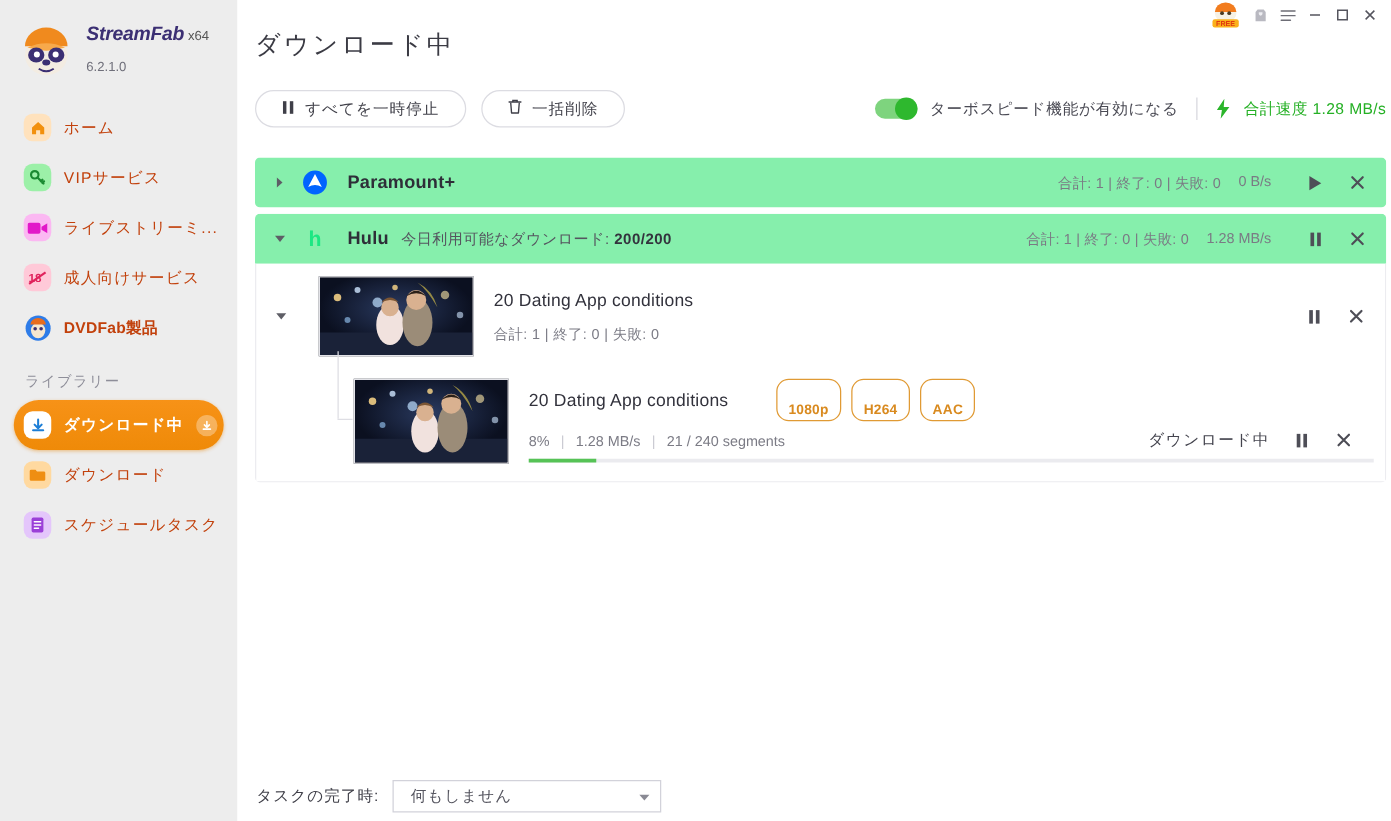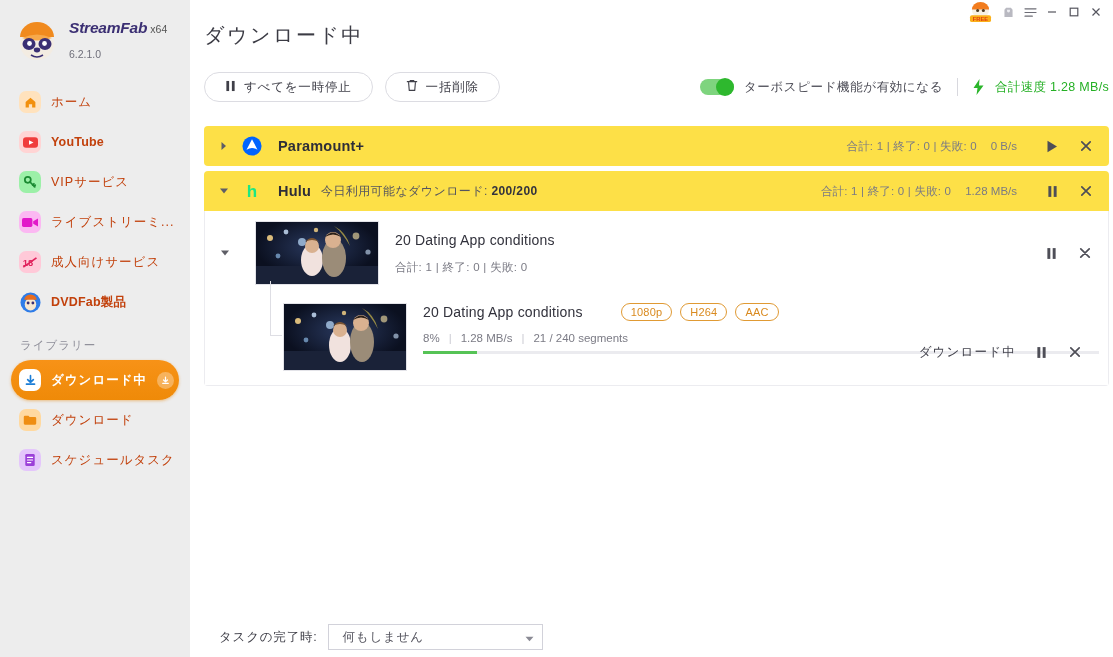--- a/index.html
+++ b/index.html
@@ -98,21 +98,21 @@
   }
   .turbo-label { font-size: 12.5px; color: #4a4a54; letter-spacing: .6px; white-space: nowrap; }
   .divider-v { width: 1px; height: 18px; background: #d8d8de; margin: 0 4px; }
   .speed-total { font-size: 12.5px; color: #25b025; white-space: nowrap; letter-spacing: .3px; }
 
   
   .list { position: absolute; left: 14px; right: 4px; top: 126px; }
 
   .card { border-radius: 4px; overflow: hidden; margin-bottom: 5px; background: #fff; }
   .card-header {
-    height: 40px; background: #fde047; display: flex; align-items: center;
+    height: 40px; background: #86efac; display: flex; align-items: center;
     padding: 0 10px 0 12px; cursor: pointer;
   }
   .chev {
     width: 16px; flex: 0 0 16px; display: flex; align-items: center; justify-content: center;
     cursor: pointer; color: #5e5e66;
   }
   .site-logo { width: 24px; flex: 0 0 24px; display: flex; align-items: center; justify-content: center; margin-left: 8px; }
   .site-name { font-size: 14.5px; font-weight: bold; color: #2e2e38; margin-left: 14px; letter-spacing: .2px; }
   .site-quota { font-size: 12px; color: #55555f; margin-left: 10px; letter-spacing: .4px; }
   .hdr-right { margin-left: auto; display: flex; align-items: center; gap: 0px; }
@@ -143,35 +143,35 @@
     position: absolute; left: 65px; top: -14px; width: 1px; height: 54px; background: #dedee4;
   }
   .tree-elbow { position: absolute; left: 65px; top: 40px; width: 12px; height: 1px; background: #dedee4; }
   .subtask-row { display: flex; align-items: flex-start; padding: 8px 10px 14px 78px; position: relative; }
   .sub-meta { margin-left: 16px; flex: 1 1 auto; min-width: 0; position: relative; }
   .sub-title-line { display: flex; align-items: center; }
   .sub-title { font-size: 14px; color: #32323c; letter-spacing: .2px; }
   .badges { display: flex; gap: 8px; margin-left: 38px; }
   .badge {
     border: 1px solid #e09a34; color: #d98a1f; border-radius: 10px;
-    font-size: 11px; padding: 2px 9px 2px; white-space: nowrap; letter-spacing: .2px;
+    font-size: 11px; padding: 18px 9px 2px; white-space: nowrap; letter-spacing: .2px; font-weight: bold;
   }
   .sub-stats { font-size: 11.5px; color: #7b7b85; margin-top: 11px; display: flex; align-items: center; gap: 9px; }
   .sep { color: #cacad2; }
   .progress {
     position: absolute; left: 0; right: -1px; bottom: -10px; height: 3px; background: #ebebef;
   }
   .progress .fill { height: 3px; background: #56c356; }
   .sub-right {
     position: absolute; right: 10px; top: 36px; display: flex; align-items: center;
   }
   .sub-status { font-size: 12.5px; color: #44444e; letter-spacing: 1.2px; white-space: nowrap; margin-right: 4px; }
 
   
-  .footer { position: absolute; left: 29px; bottom: 7px; display: flex; align-items: center; gap: 10px; }
+  .footer { position: absolute; left: 15px; bottom: 7px; display: flex; align-items: center; gap: 10px; }
   .footer-label { font-size: 12.5px; color: #3f3f48; letter-spacing: .8px; }
   .select {
     width: 215px; height: 26px; border: 1px solid #d2d2da; background: #fff;
     display: flex; align-items: center; padding: 0 8px 0 14px; cursor: pointer;
   }
   .select-val { font-size: 12.5px; color: #55555f; letter-spacing: .8px; }
   .select-arrow { margin-left: auto; color: #8a8a94; }
 </style>
 </head>
 <body>
@@ -206,29 +206,20 @@
 
       <div class="nav-item jp">
         <span class="ico" style="background:#ffe2bd;">
           <svg width="13" height="13" viewBox="0 0 16 16">
               <path d="M8 2 L14 7.5 V14 H10 V10 H6 V14 H2 V7.5 Z" fill="#f2900d"></path>
             </svg>
         </span>
         <span class="nav-label">ホーム</span>
       </div>
 
-      <div class="nav-item">
-        <span class="ico" style="background:#ffd4d4;">
-          <svg width="15" height="11" viewBox="0 0 20 14">
-              <rect x="0" y="0" width="20" height="14" rx="4" fill="#f03d3d"></rect>
-              <path d="M8 4 L14 7 L8 10 Z" fill="#fff"></path>
-            </svg>
-        </span>
-        <span class="nav-label" style="font-weight:bold;font-size:12.5px;letter-spacing:.2px;">YouTube</span>
-      </div>
 
       <div class="nav-item jp">
         <span class="ico" style="background:#9cf0a8;">
           <svg width="14" height="14" viewBox="0 0 16 16">
               <circle cx="5.5" cy="5.5" r="3.4" fill="none" stroke="#1b8a32" stroke-width="2"></circle>
               <path d="M8 8 L13.5 13.5 M11 11.5 L12.5 10 M12.5 13 L14 11.5" stroke="#1b8a32" stroke-width="2" fill="none" stroke-linecap="round"></path>
             </svg>
         </span>
         <span class="nav-label">VIPサービス</span>
       </div>

